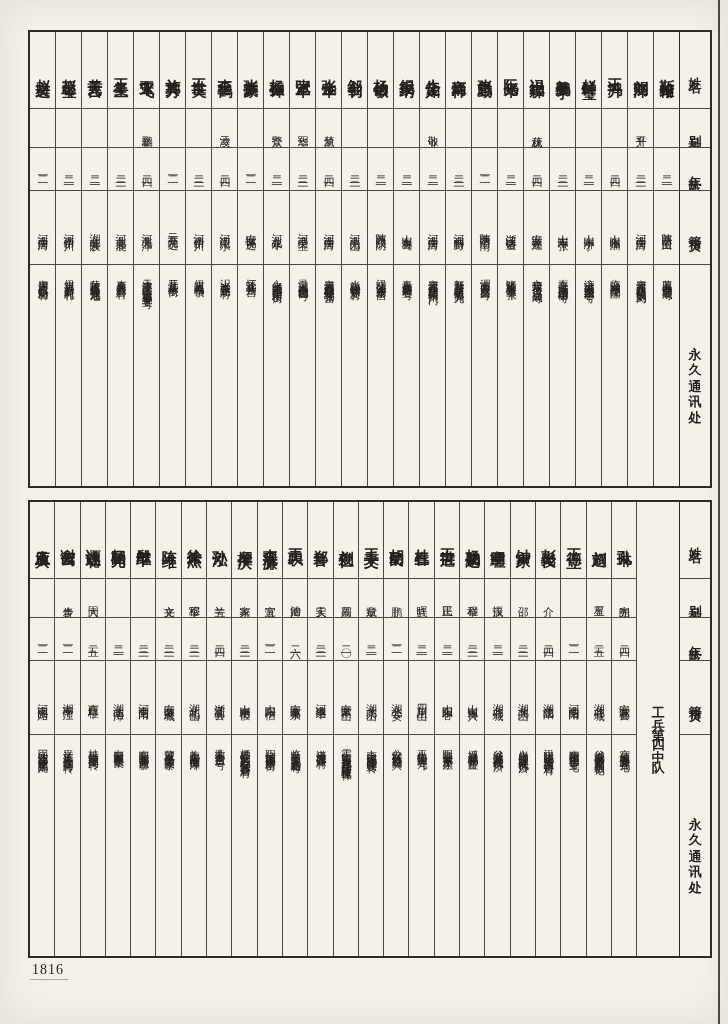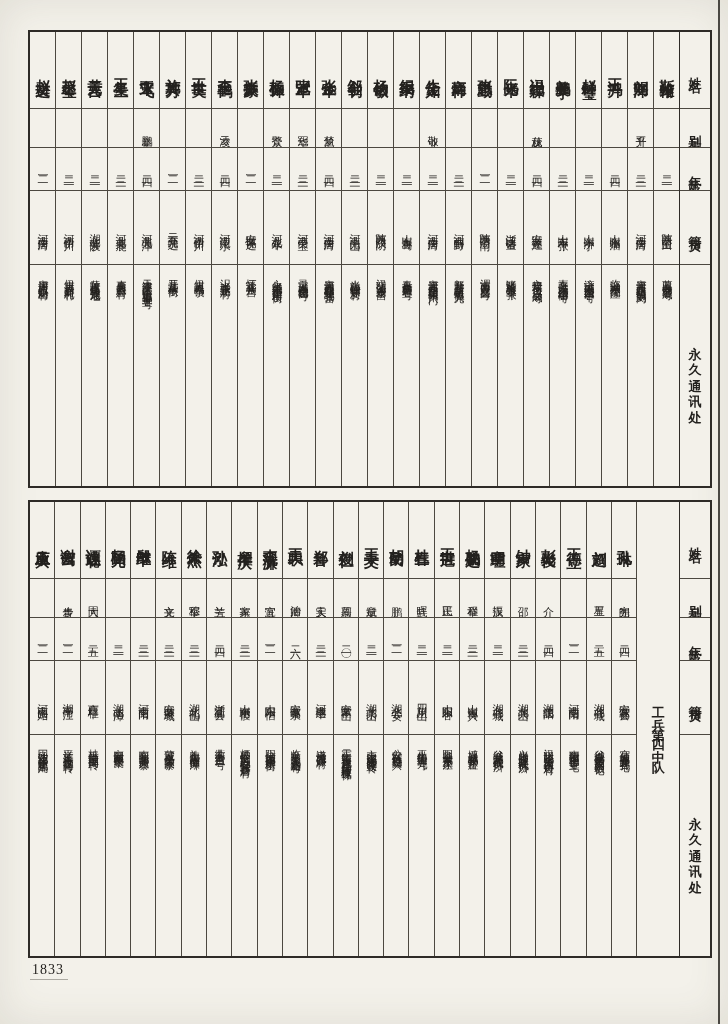--- a/index.html
+++ b/index.html
@@ -942,14 +942,14 @@
       </div>
       <div class="cell native-cell">
         <span class="vtext">籍贯</span>
       </div>
       <div class="cell addr-cell">
         <span class="vtext">永久通讯处</span>
       </div>
     </div>
   </div>
 
-  <div class="page-number">1833</div>
+  <div class="page-number">1816</div>
 </div>
 
 </body></html>

